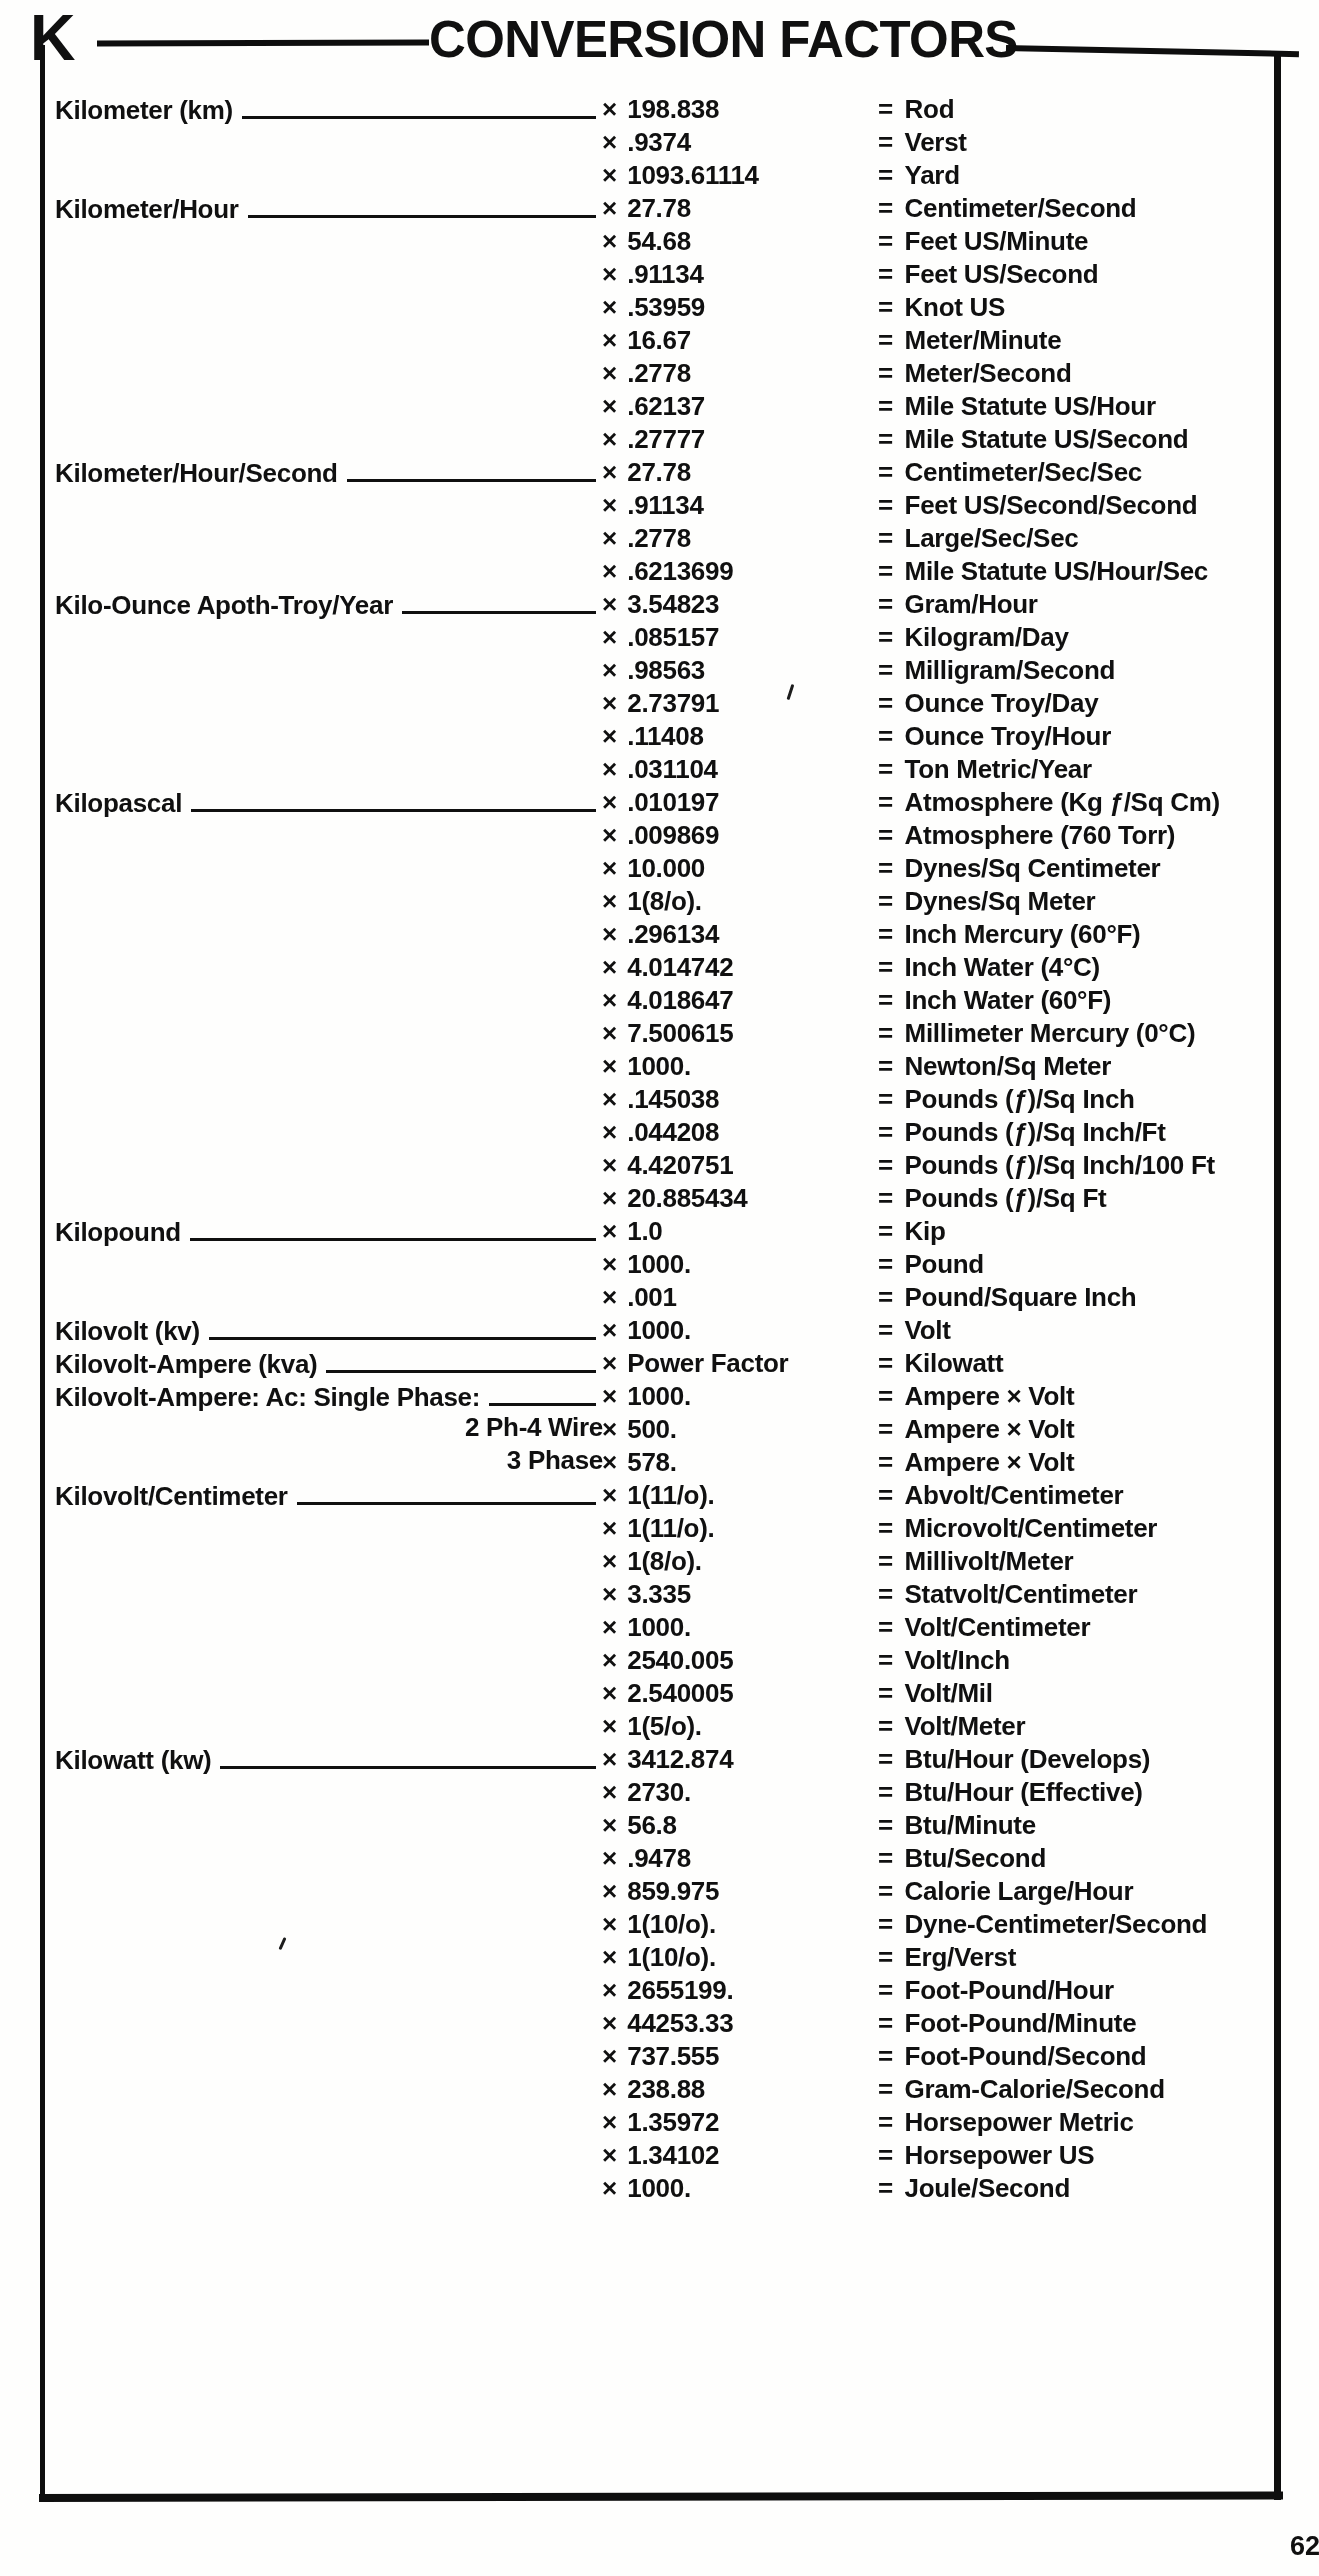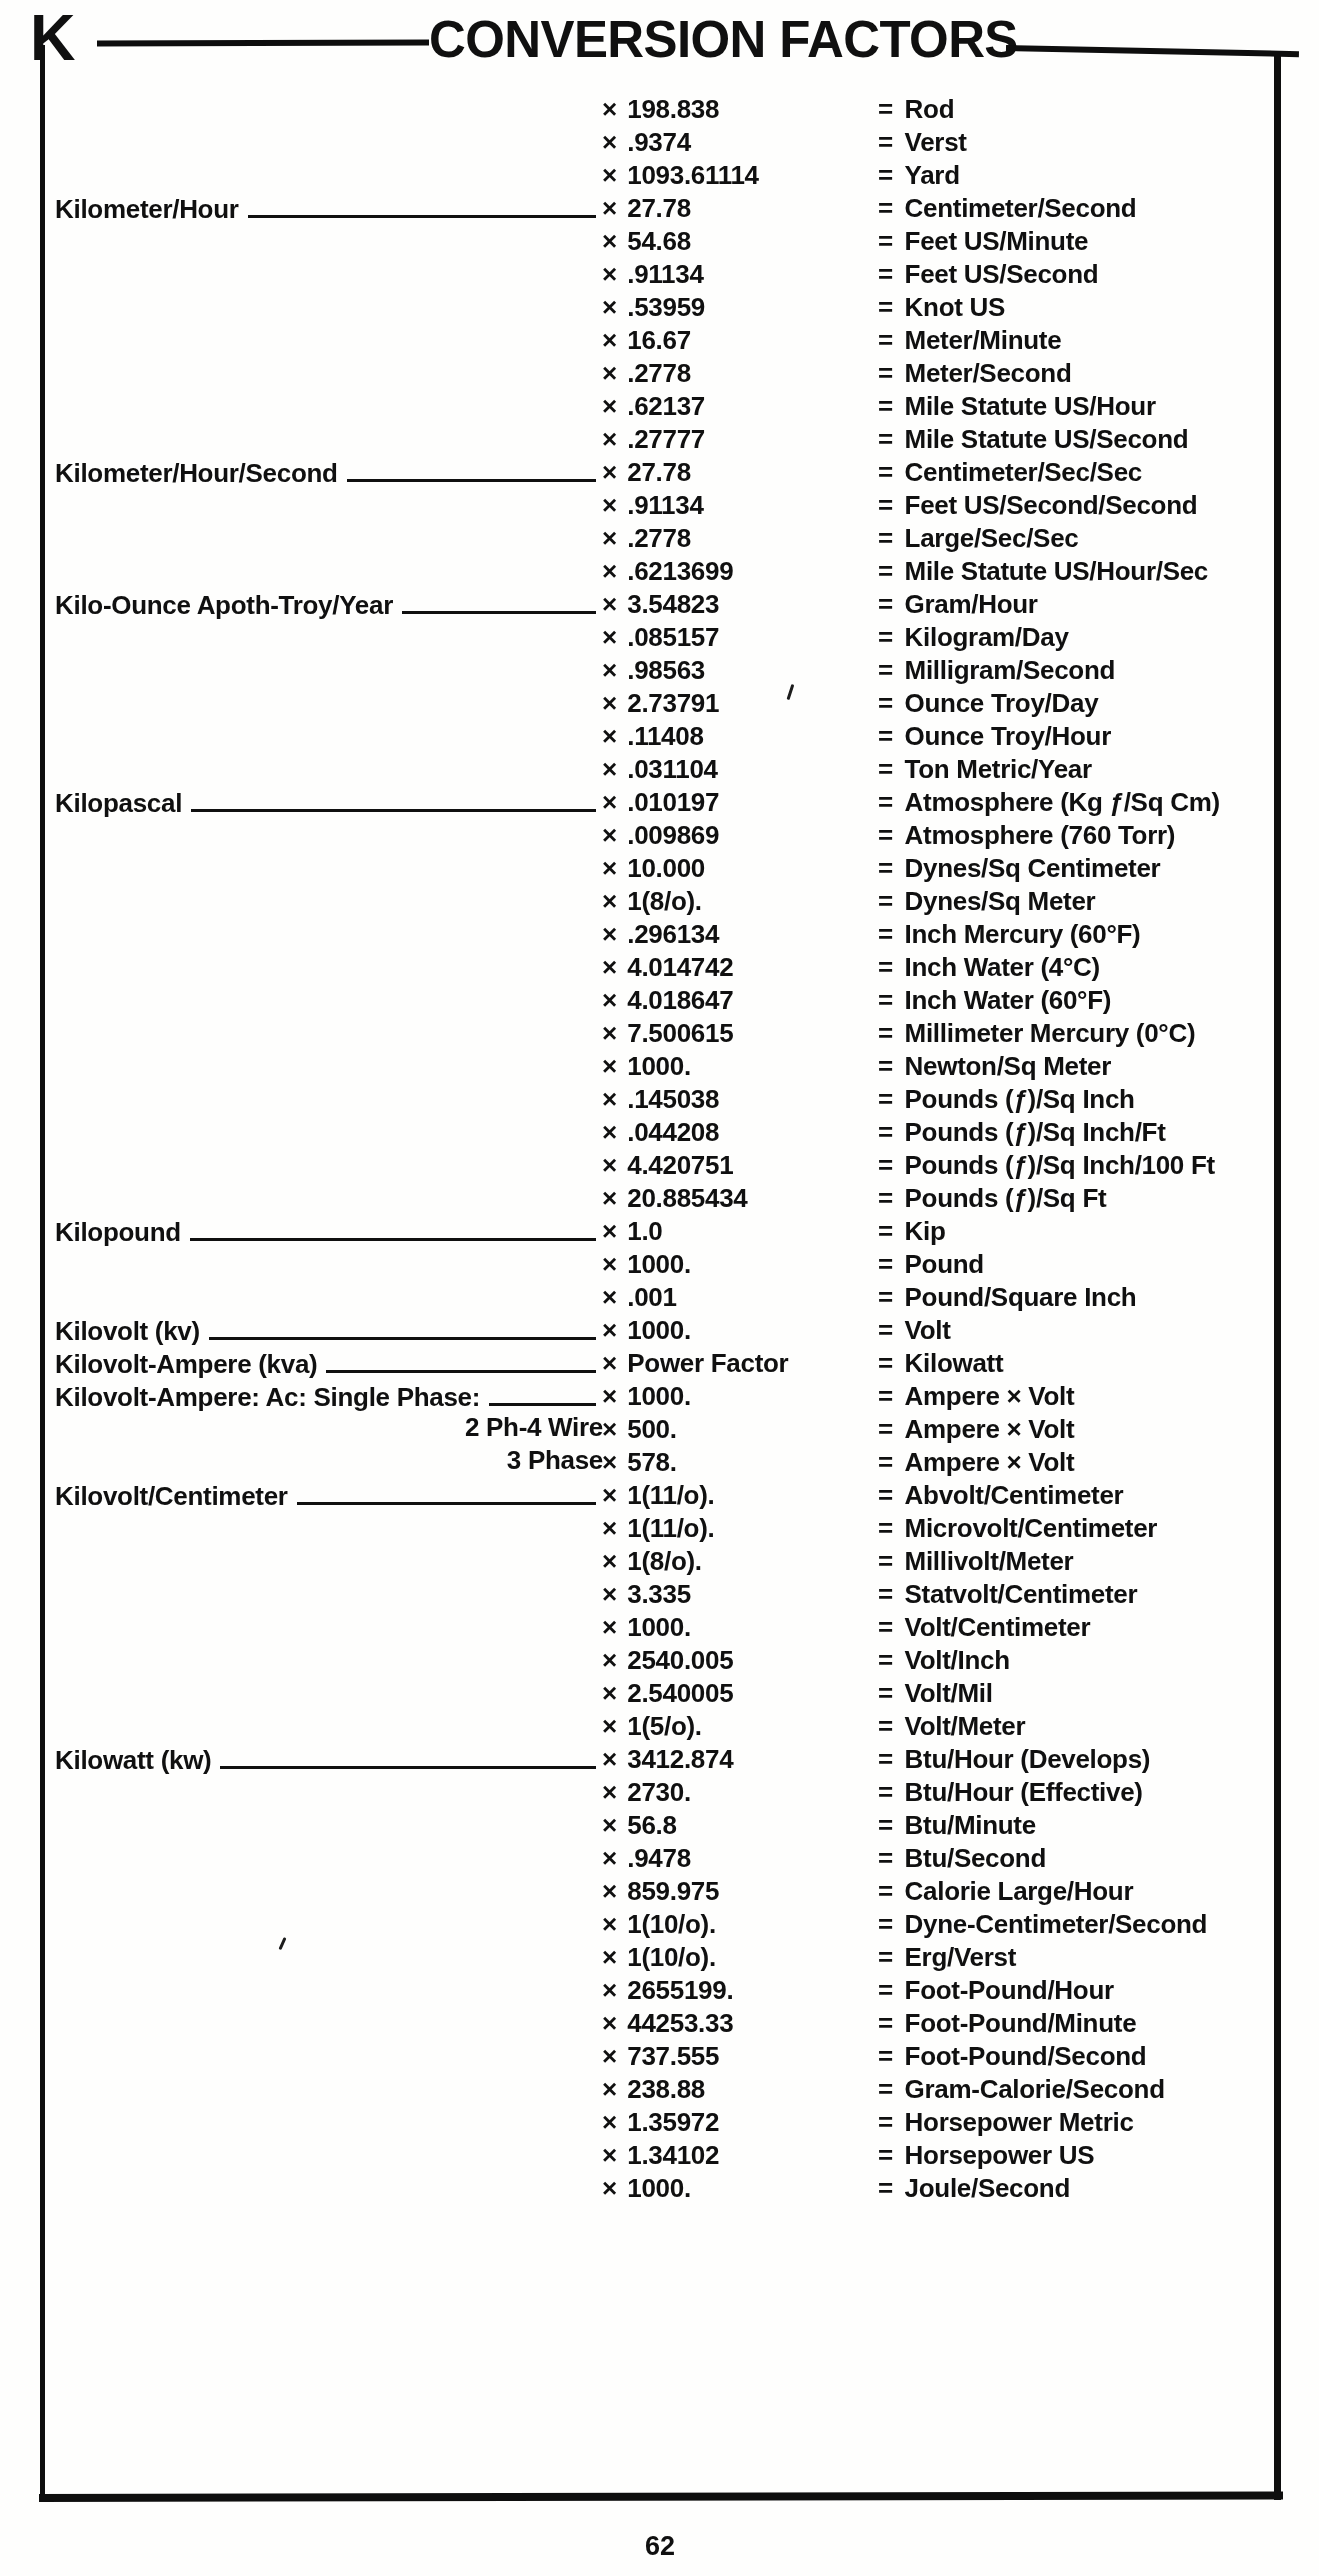--- a/index.html
+++ b/index.html
@@ -50,21 +50,21 @@
     display:none;
   }
   .row.has-label .leader { display:block; }
   .cell-factor { position:absolute; left:547px; bottom:1.3px; line-height:30px; white-space:nowrap; }
   .times { display:inline-block; margin-right:10.4px; }
   .cell-result { position:absolute; left:823px; bottom:1.3px; line-height:30px; white-space:nowrap; }
   .eq { display:inline-block; margin-right:11.7px; }
 
   .page-number {
     position:absolute; left:0; right:0; top:2531px;
-    text-align:center; font-size:27px; font-weight:700;
+    text-align:right; font-size:27px; font-weight:700;
   }
 
   .artifact { position:absolute; background:#1c1c1c; border-radius:1.3px; }
   #artifact-1 { left:789px; top:684px; width:2.6px; height:15.5px; transform:rotate(18deg); }
   #artifact-2 { left:281px;  top:1937px; width:2.6px; height:13px; transform:rotate(24deg); }
 </style>
 </head>
 <body>
 
 <div class="sheet">
@@ -73,20 +73,24 @@
   <div class="rule" id="rule-title-left"></div>
   <div class="title">CONVERSION FACTORS</div>
   <div class="rule" id="rule-title-right"></div>
 
   <div class="rule" id="border-left"></div>
   <div class="rule" id="border-right"></div>
   <div class="rule" id="border-bottom"></div>
 
   <div class="rows">
   <div class="row has-label">
+    <span class="cell-label">
+      <span class="label">Kilometer (km)</span>
+      <span class="leader"></span>
+    </span>
     <span class="cell-factor">
       <span class="times">×</span><span class="value">198.838</span>
     </span>
     <span class="cell-result">
       <span class="eq">=</span><span class="unit">Rod</span>
     </span>
   </div>
 
   <div class="row">
     <span class="cell-label">

